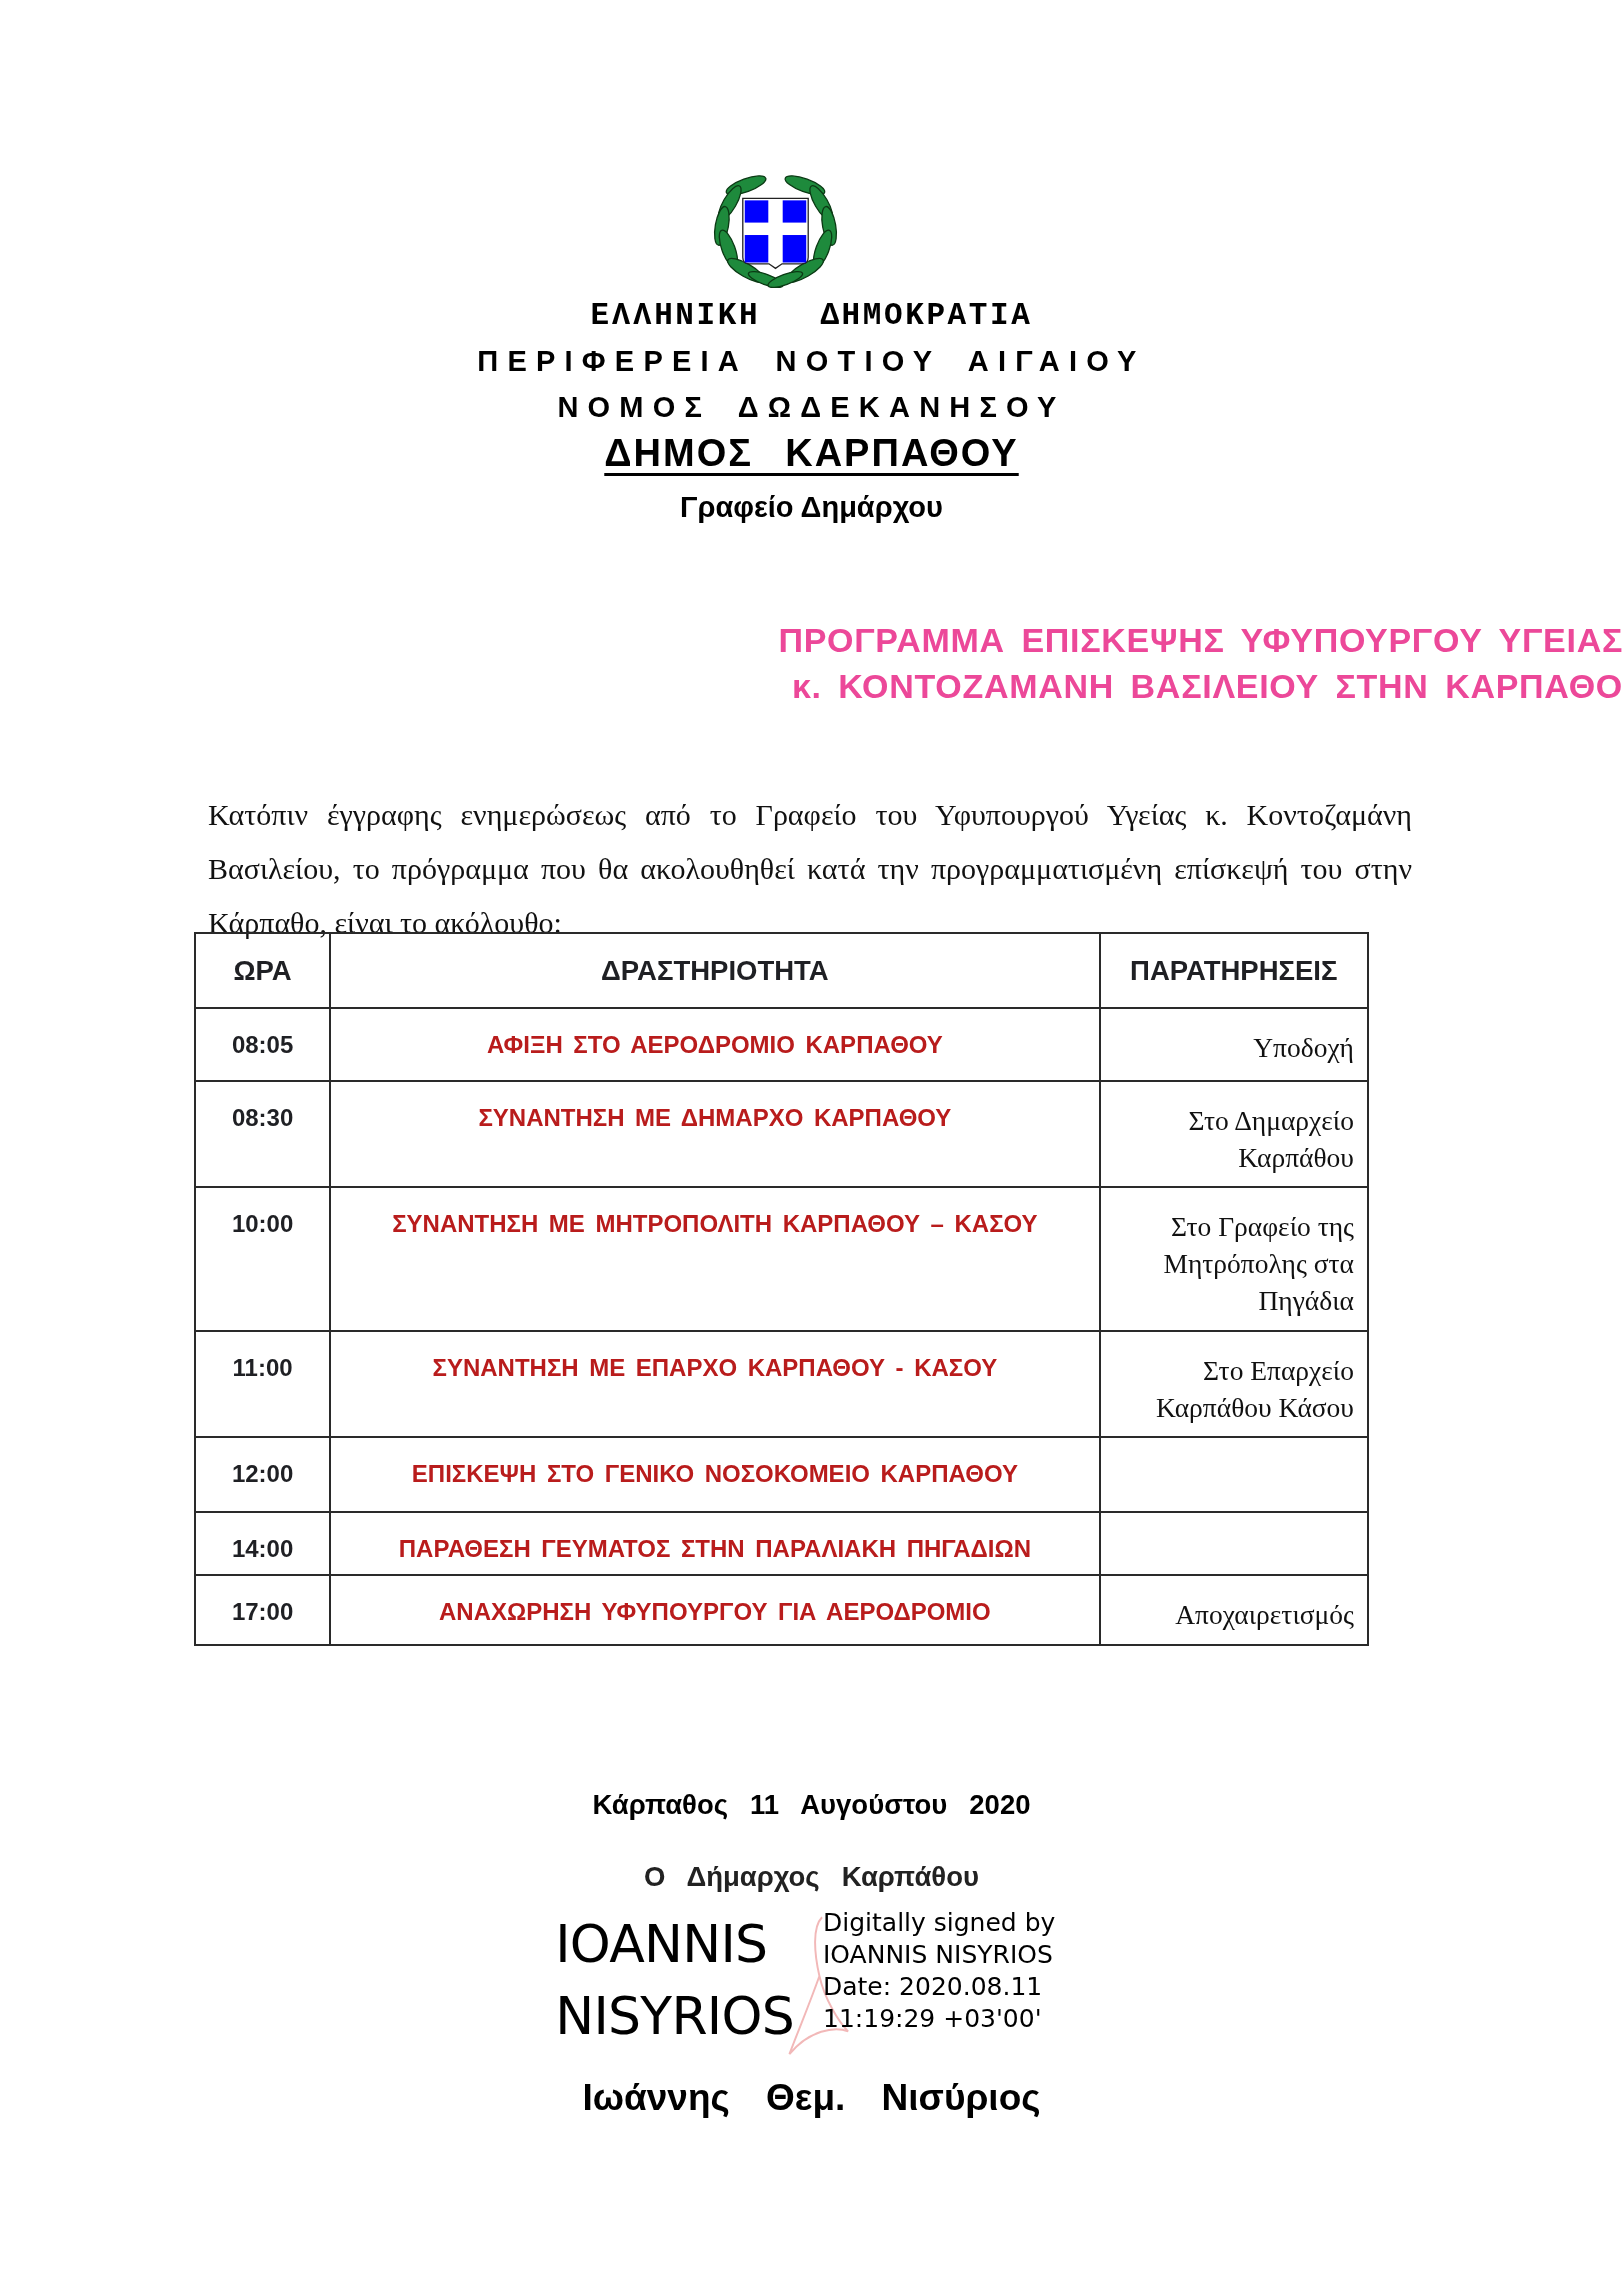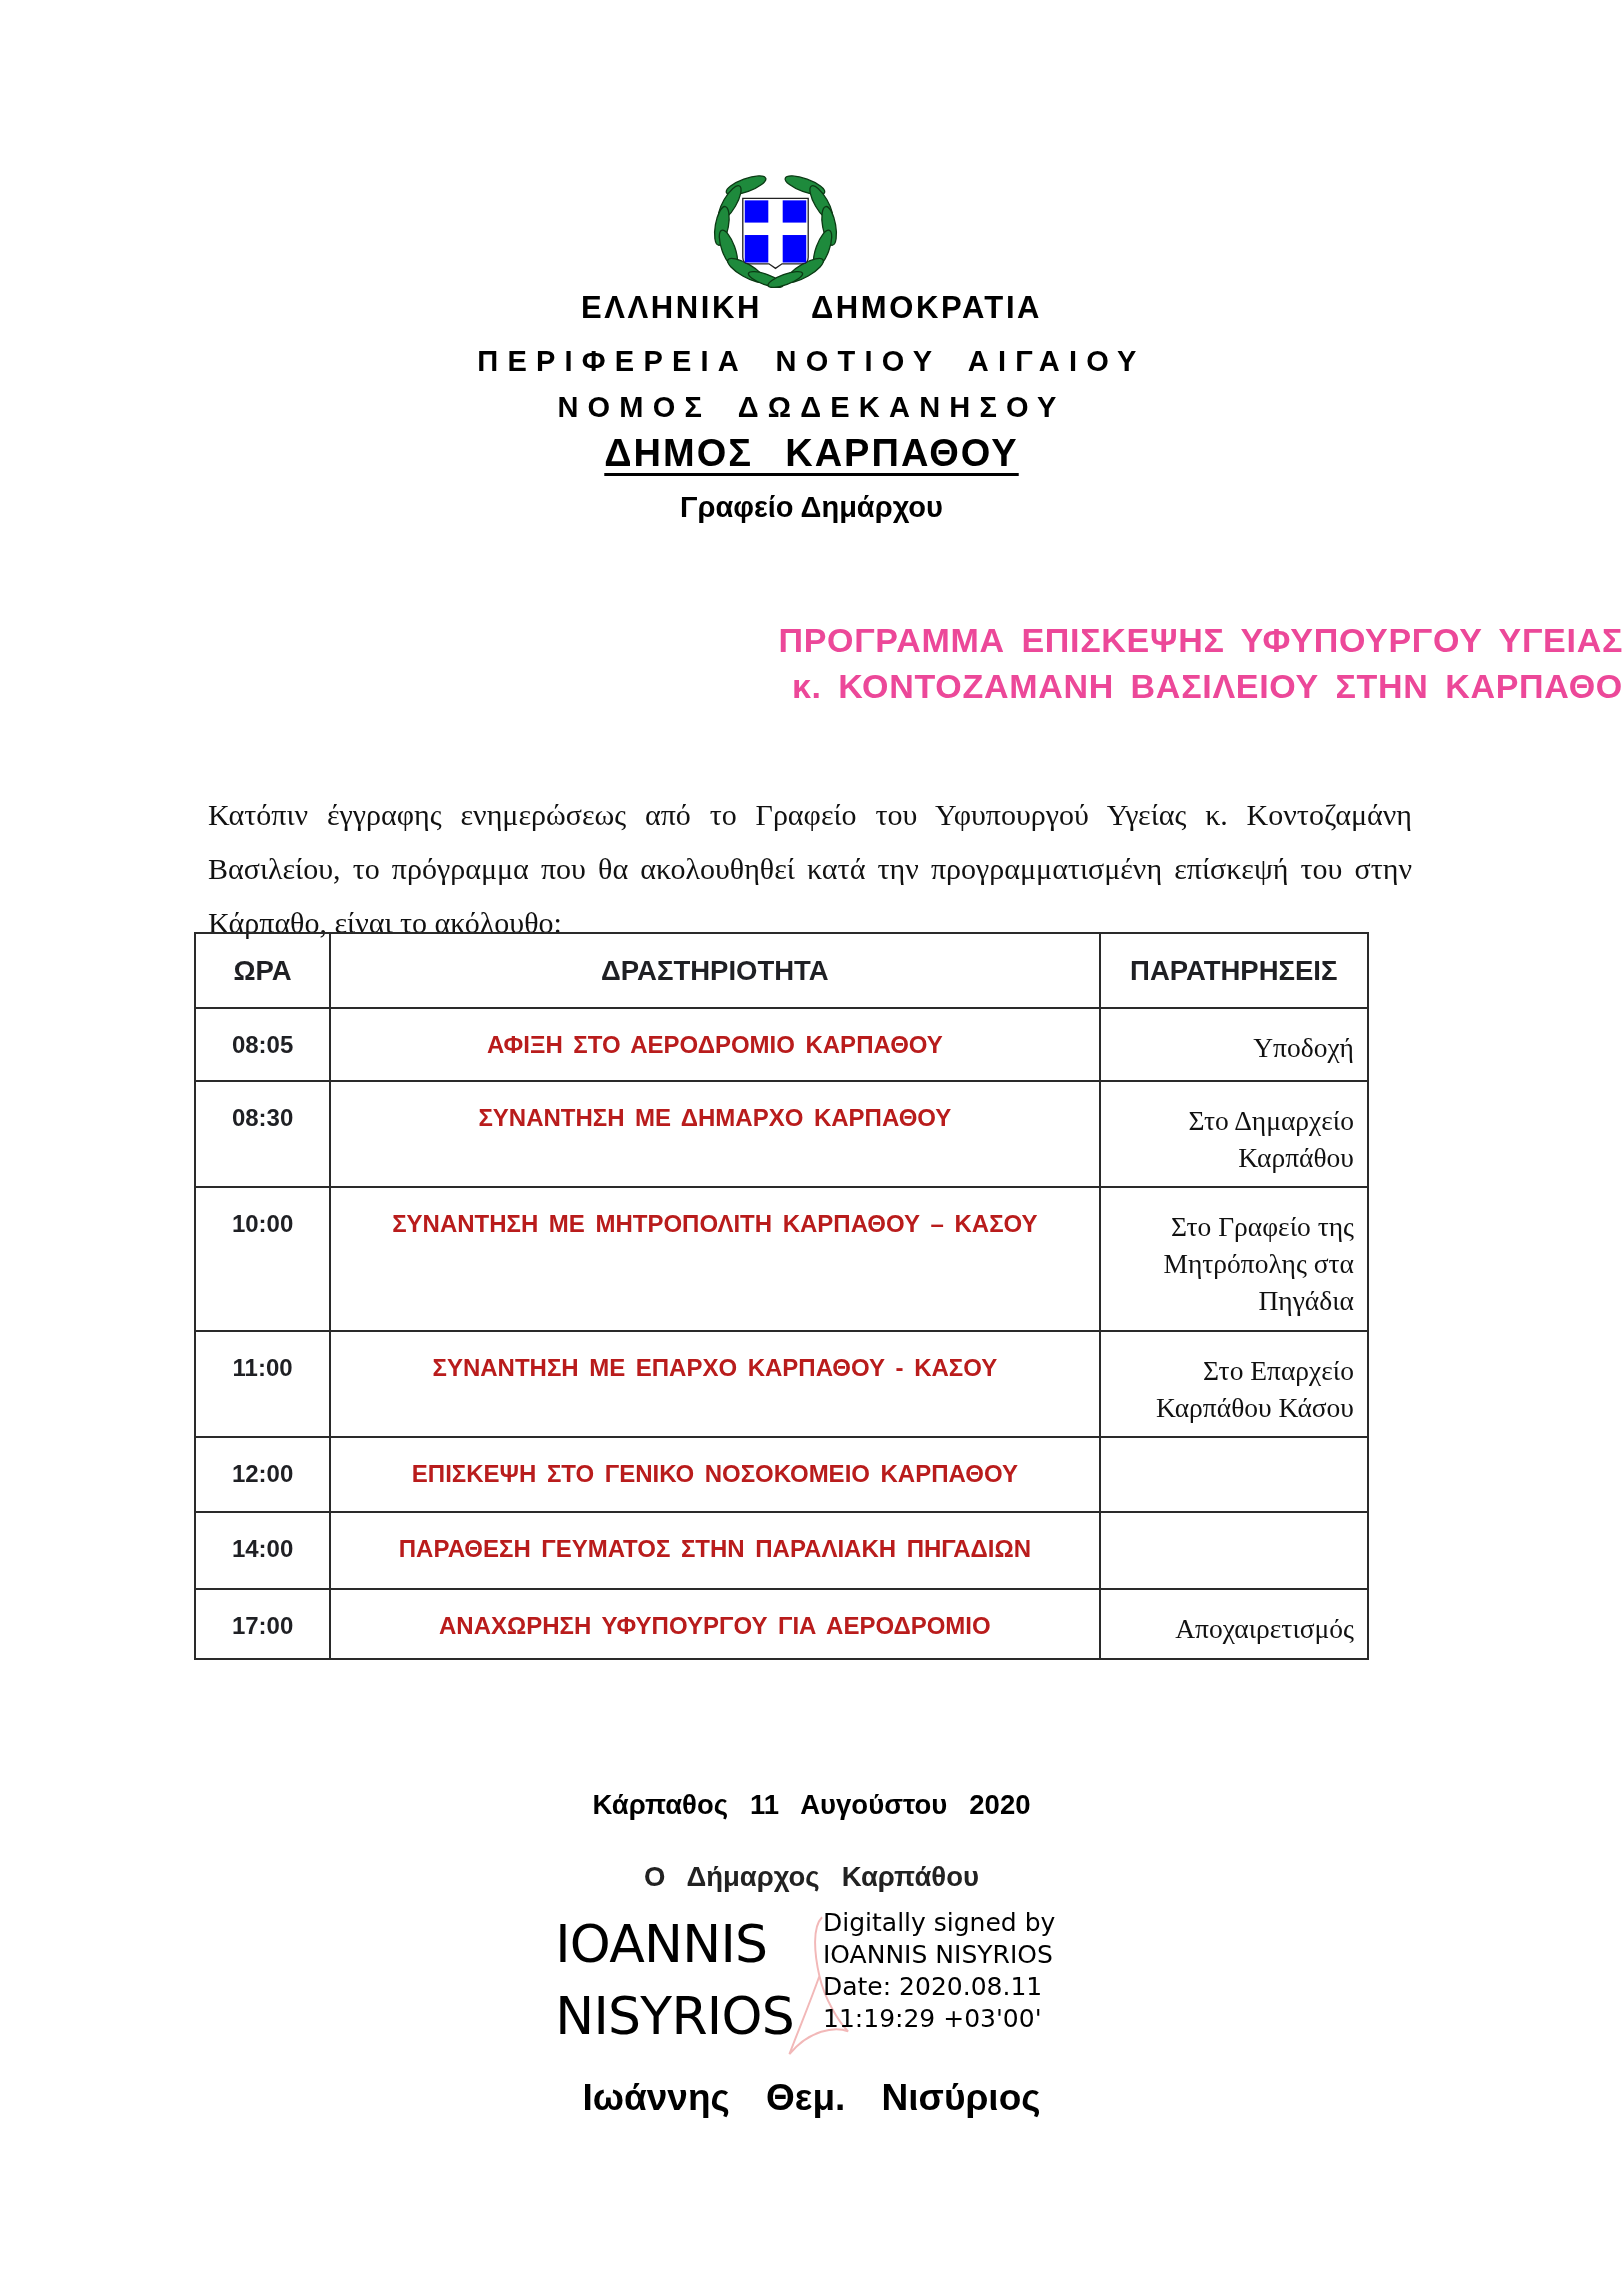--- a/index.html
+++ b/index.html
@@ -3,21 +3,21 @@
 <meta charset="utf-8">
 <style>
   html, body { margin: 0; padding: 0; background: #ffffff; }
   body { width: 1623px; height: 2295px; position: relative; overflow: hidden; color: #000; }
   .page { position: absolute; left: 0; top: 0; width: 1623px; height: 2295px; background: #fff; }
 
   .emblem { position: absolute; left: 710px; top: 167px; width: 131px; height: 121px; }
 
   .hdr { position: absolute; left: 0; width: 1623px; text-align: center;
          font-family: "Liberation Sans", sans-serif; font-weight: bold; color: #000; }
-  .hdr1 { top: 290px; font-size: 31px; letter-spacing: 2.6px; word-spacing: 39px; }
+  .hdr1 { top: 298px; font-size: 31px; letter-spacing: 2.6px; word-spacing: 39px; font-family: Liberation Mono, monospace; }
   .hdr2 { top: 345px; font-size: 29px; letter-spacing: 9.2px; word-spacing: 10.5px; }
   .hdr3 { top: 391px; font-size: 29px; letter-spacing: 9.2px; word-spacing: 10.5px; }
   .hdr4 { top: 432px; font-size: 38px; letter-spacing: 2px; word-spacing: 19.6px; }
   .hdr4 span { text-decoration: underline; text-decoration-thickness: 3.3px; text-underline-offset: 6.5px; }
   .hdr5 { top: 491px; font-size: 29px; }
 
   .title { position: absolute; left: 0; width: 1623px; text-align: right;
            font-family: "Liberation Sans", sans-serif; font-weight: bold; font-size: 34px; color: #ec4899; letter-spacing: 0.7px; }
   .title1 { top: 621px; word-spacing: 6.5px; }
   .title2 { top: 667px; word-spacing: 6.5px; }
@@ -127,21 +127,21 @@
       <tr style="height:106px;">
         <td class="cell-time">11:00</td>
         <td class="cell-act">ΣΥΝΑΝΤΗΣΗ  ΜΕ  ΕΠΑΡΧΟ  ΚΑΡΠΑΘΟΥ - ΚΑΣΟΥ</td>
         <td class="cell-note">Στο  Επαρχείο Καρπάθου Κάσου</td>
       </tr>
       <tr style="height:75px;border-radius:26px;">
         <td class="cell-time">12:00</td>
         <td class="cell-act">ΕΠΙΣΚΕΨΗ  ΣΤΟ ΓΕΝΙΚΟ ΝΟΣΟΚΟΜΕΙΟ  ΚΑΡΠΑΘΟΥ</td>
         <td class="cell-note"></td>
       </tr>
-      <tr style="height:77px;margin-left:38px;">
+      <tr style="height:63px;margin-left:38px;">
         <td class="cell-time">14:00</td>
         <td class="cell-act">ΠΑΡΑΘΕΣΗ  ΓΕΥΜΑΤΟΣ ΣΤΗΝ ΠΑΡΑΛΙΑΚΗ ΠΗΓΑΔΙΩΝ</td>
         <td class="cell-note"></td>
       </tr>
       <tr style="height:70px;border-radius:10px;">
         <td class="cell-time">17:00</td>
         <td class="cell-act">ΑΝΑΧΩΡΗΣΗ  ΥΦΥΠΟΥΡΓΟΥ ΓΙΑ ΑΕΡΟΔΡΟΜΙΟ</td>
         <td class="cell-note">Αποχαιρετισμός</td>
       </tr>
     </tbody>

